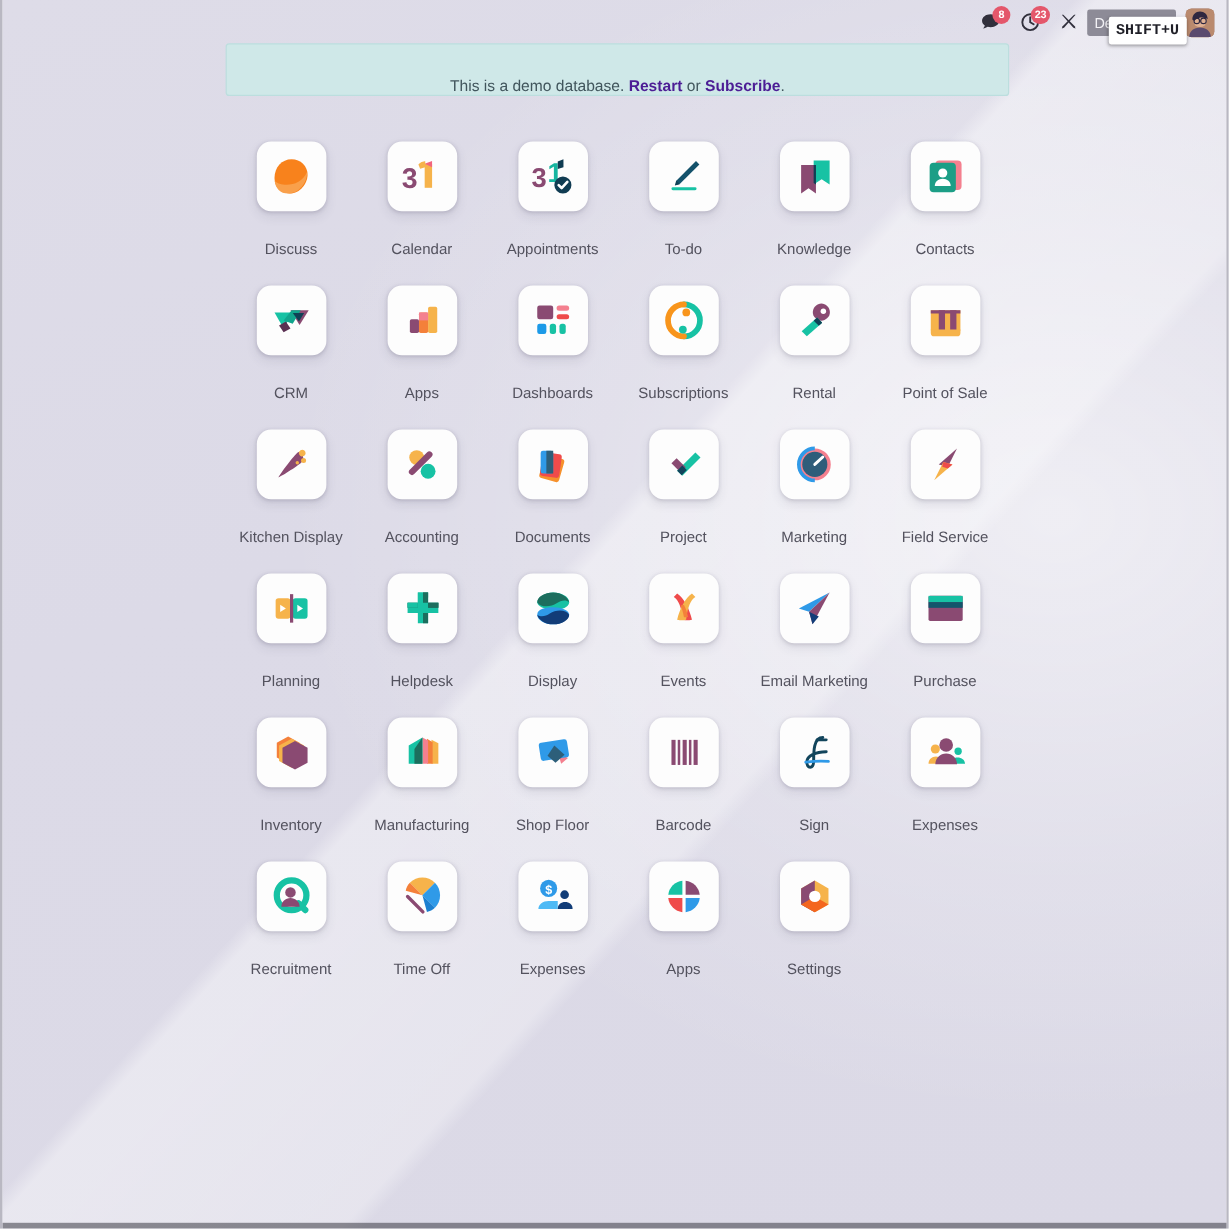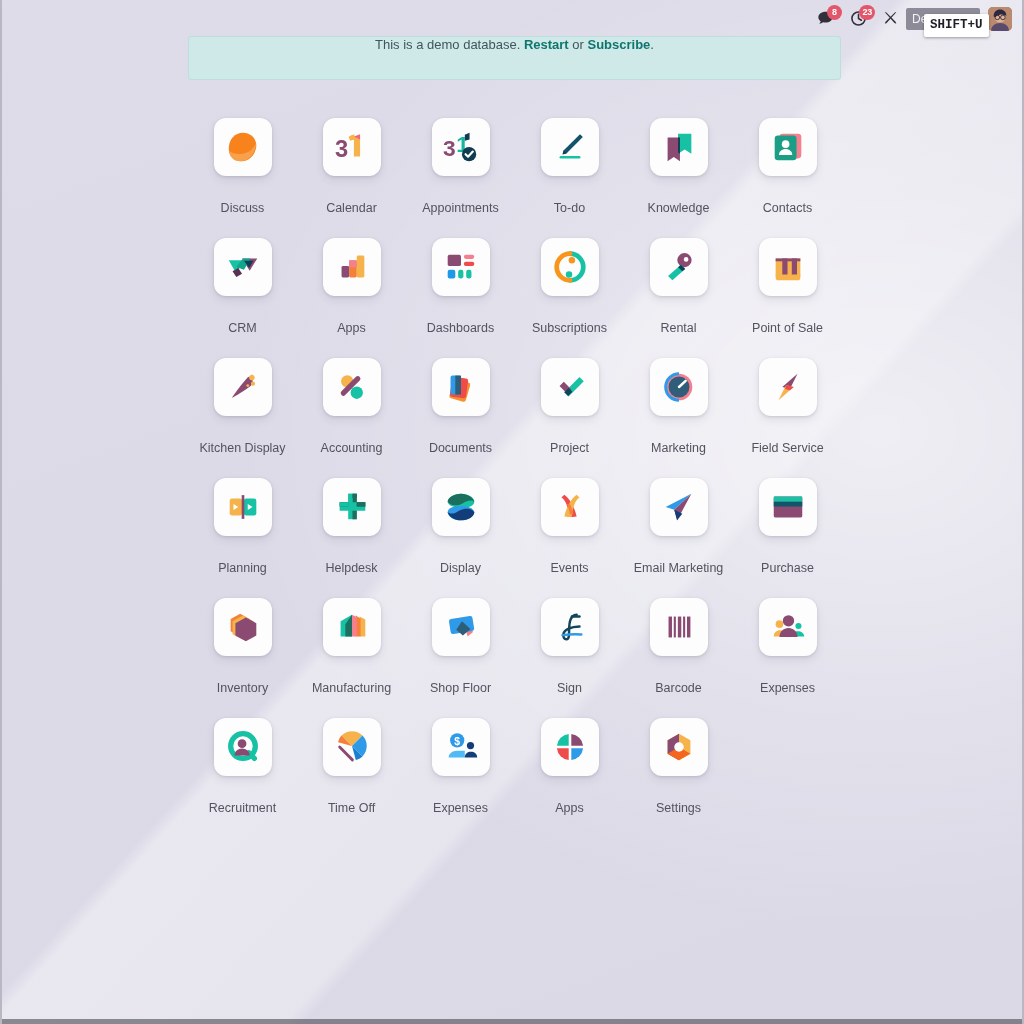--- a/index.html
+++ b/index.html
@@ -122,28 +122,28 @@
   #banner {
     position: absolute;
     top: 36px;
     left: 186px;
     width: 653px;
     height: 44px;
     background: #cfe8e8;
     border: 1px solid #bcdede;
     border-radius: 3px;
     display: flex;
-    align-items: flex-start;
+    align-items: flex-end;
     justify-content: center;
     font-size: 13px;
     color: #41555c;
     z-index: 20;
   }
   #banner a {
-    color: #0f766e;
+    color: #4c1d95;
     font-weight: bold;
     text-decoration: none;
     cursor: pointer;
   }
   #banner .sp { white-space: pre; }
 
   
   #apps {
     position: absolute;
     top: 118px;
@@ -570,46 +570,46 @@
           <rect x="7" y="12" width="25" height="16" rx="2.5" transform="rotate(-9 7 12)" fill="#2f9ae8"></rect>
           <path d="M21 14l9 8-8 7-7-6z" fill="#2d5f7a"></path>
         </svg>
       </div>
       <div class="app-label">Shop Floor</div>
     </div>
 
     <div class="app">
       <div class="tile">
         <svg width="38" height="38" viewBox="0 0 40 40">
-          <path d="M27 7c-4 0-6 3-7 7s-1 9-1 13-1 6-3 6-3-2-3-4.5 2-5 5-6.5c4-2 9-2.5 12-2.5" fill="none" stroke="#12455c" stroke-width="2.6" stroke-linecap="round"></path>
-          <path d="M22 9h8" stroke="#12455c" stroke-width="2.6" stroke-linecap="round"></path>
-          <path d="M12 28.5c5-.6 15-1 20-.6" fill="none" stroke="#2f9ae8" stroke-width="2.4" stroke-linecap="round"></path>
-        </svg>
-      </div>
-      <div class="app-label">Sign</div>
-    </div>
-
-    <div class="app">
-      <div class="tile">
-        <svg width="38" height="38" viewBox="0 0 40 40">
           <g fill="#8a4a72">
             <rect x="9" y="9" width="3.6" height="22"></rect>
             <rect x="14.5" y="9" width="2.2" height="22"></rect>
             <rect x="18.8" y="9" width="3.6" height="22"></rect>
             <rect x="24.3" y="9" width="2.2" height="22"></rect>
             <rect x="28.4" y="9" width="3.6" height="22"></rect>
           </g>
         </svg>
       </div>
       <div class="app-label">Barcode</div>
     </div>
 
     <div class="app">
       <div class="tile">
         <svg width="38" height="38" viewBox="0 0 40 40">
+          <path d="M27 7c-4 0-6 3-7 7s-1 9-1 13-1 6-3 6-3-2-3-4.5 2-5 5-6.5c4-2 9-2.5 12-2.5" fill="none" stroke="#12455c" stroke-width="2.6" stroke-linecap="round"></path>
+          <path d="M22 9h8" stroke="#12455c" stroke-width="2.6" stroke-linecap="round"></path>
+          <path d="M12 28.5c5-.6 15-1 20-.6" fill="none" stroke="#2f9ae8" stroke-width="2.4" stroke-linecap="round"></path>
+        </svg>
+      </div>
+      <div class="app-label">Sign</div>
+    </div>
+
+    <div class="app">
+      <div class="tile">
+        <svg width="38" height="38" viewBox="0 0 40 40">
           <circle cx="11" cy="17" r="4" fill="#f6b34b"></circle>
           <circle cx="31" cy="19" r="3.2" fill="#17c2a4"></circle>
           <circle cx="20.5" cy="13.5" r="6" fill="#8a4a72"></circle>
           <path d="M5 30c0-4 3-6.5 6.5-6.5S18 26 18 30z" fill="#f6b34b"></path>
           <path d="M24 30c0-3.4 3-5.5 6.5-5.5S37 26.6 37 30z" fill="#17c2a4"></path>
           <path d="M11 30.5c0-5.5 4.2-9.5 9.5-9.5s9.5 4 9.5 9.5z" fill="#8a4a72"></path>
         </svg>
       </div>
       <div class="app-label">Expenses</div>
     </div>

